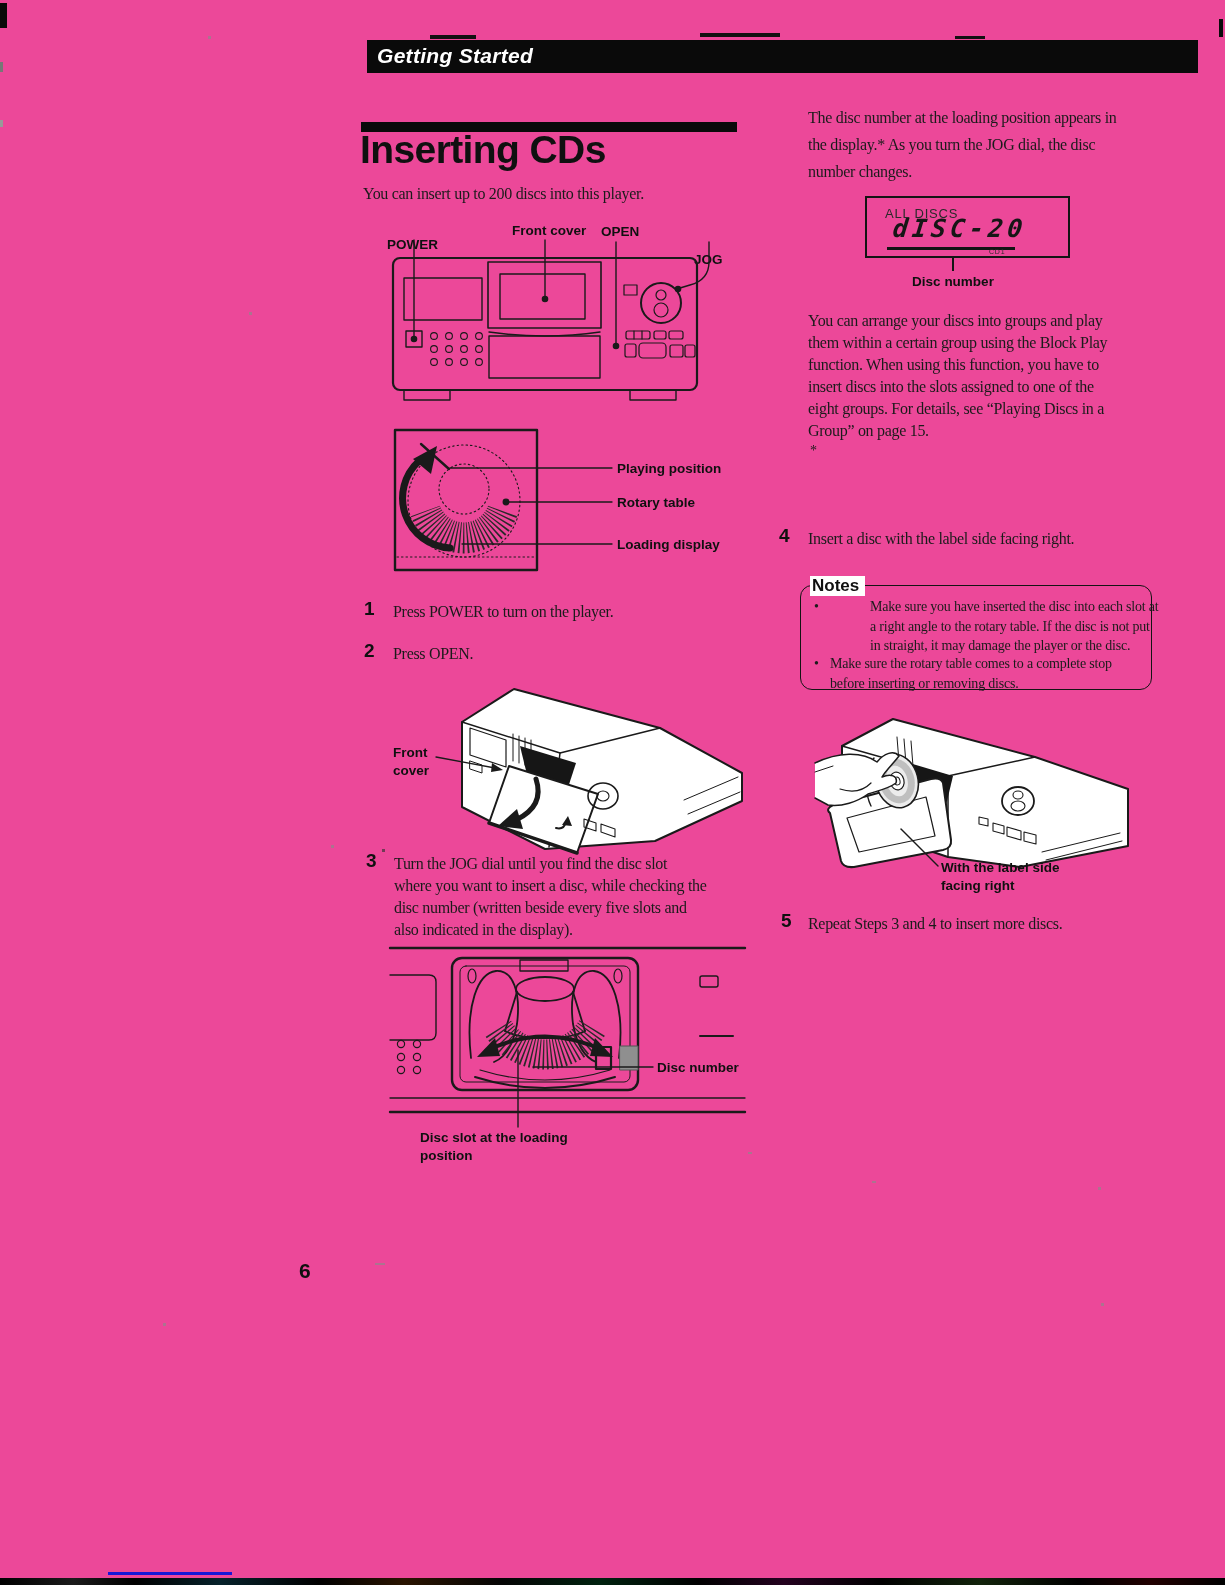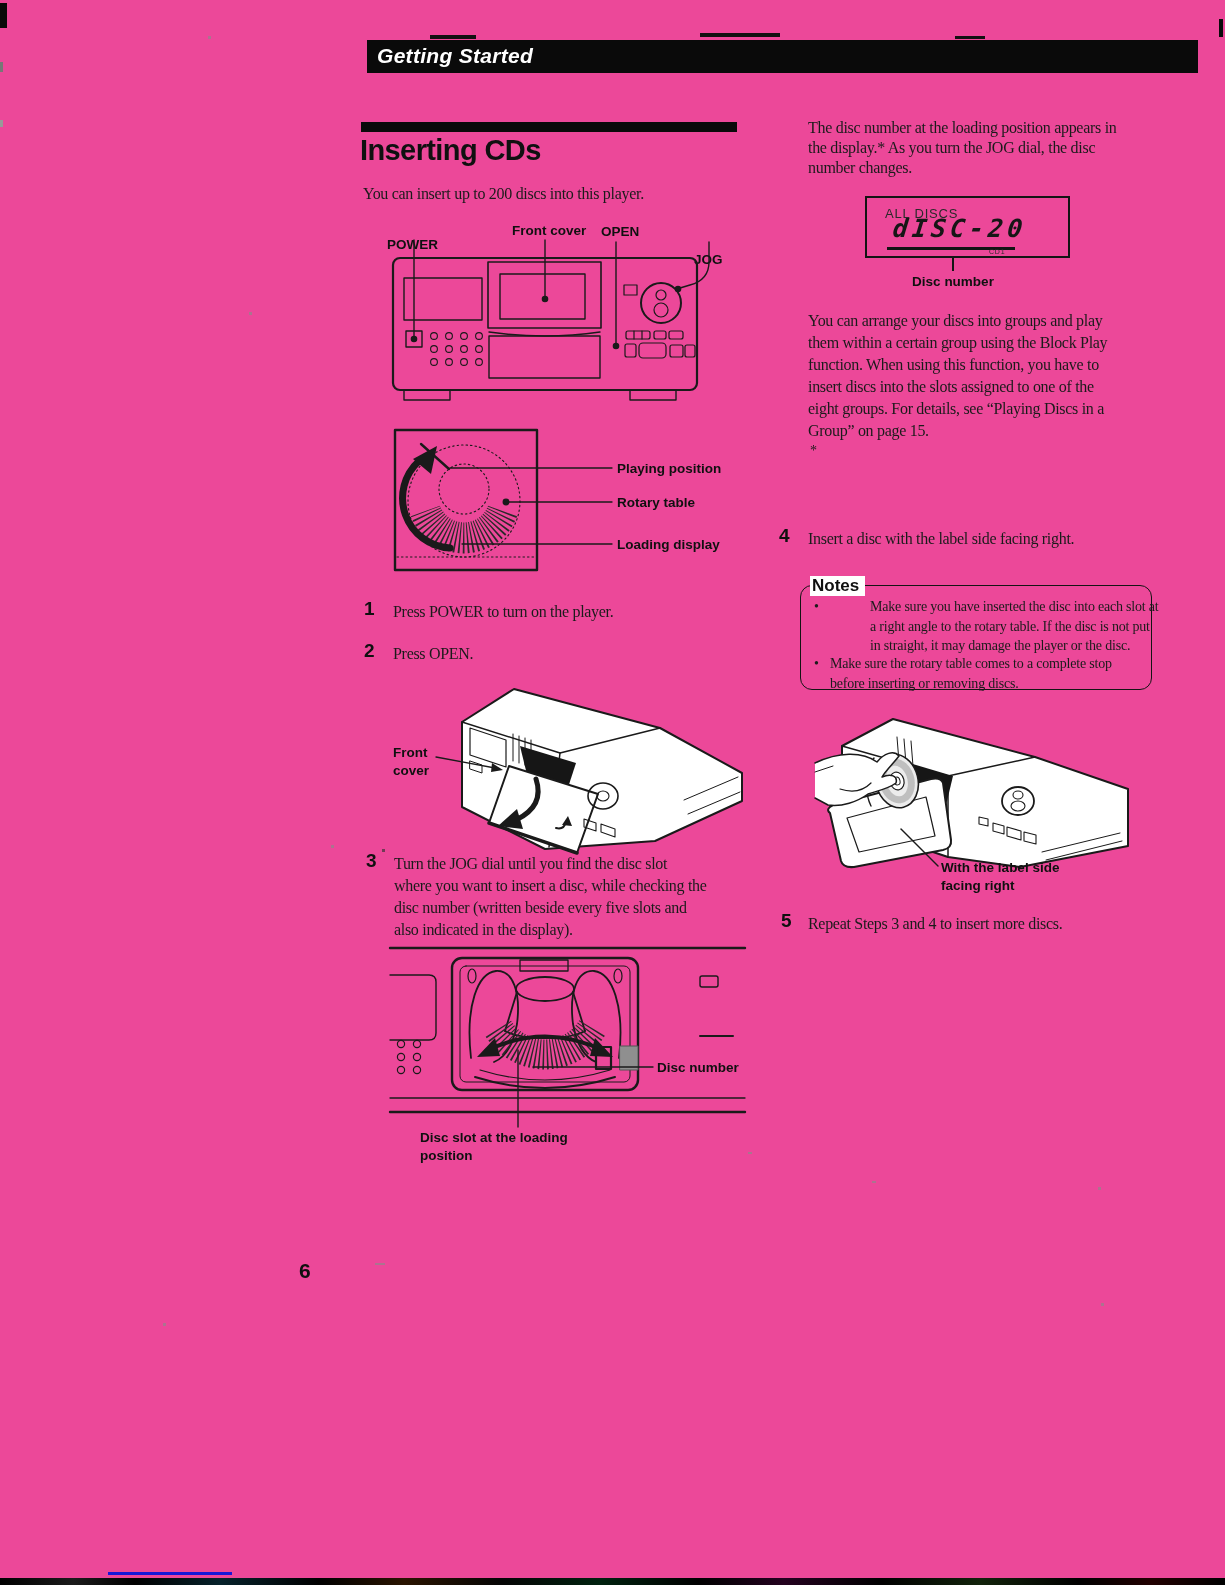--- a/index.html
+++ b/index.html
@@ -11,21 +11,21 @@
   .sansb{font-family:"Liberation Sans",sans-serif;font-weight:bold;color:#101010;}
   .lbl{font-size:13.5px;line-height:17.5px;}
   .stepnum{font-size:19px;line-height:20px;}
   .bar{background:#0a0a0a;}
   svg{position:absolute;overflow:visible;}
   svg *{vector-effect:none;}
   .ink{stroke:#1a1a1a;fill:none;stroke-linecap:round;stroke-linejoin:round;}
   .dot{position:absolute;background:#8a8a8a;opacity:.65;}
   #hdr-title{color:#ffffff;font-family:"Liberation Sans",sans-serif;font-weight:bold;font-style:italic;
              font-size:21px;letter-spacing:.3px;}
-  #sec-title{font-size:29px;letter-spacing:-0.6px;line-height:32px;}
+  #sec-title{font-size:39px;letter-spacing:-0.6px;line-height:32px;}
   #display-box{border:2px solid #141414;}
   #seg-value{font-family:"DejaVu Sans Mono",monospace;font-weight:bold;font-style:italic;
              font-size:25px;letter-spacing:4px;color:#161616;transform:skewX(-6deg);}
   .tiny{font-family:"Liberation Sans",sans-serif;font-size:13px;letter-spacing:.8px;color:#2a2a2a;}
   #notes-box{border:1.6px solid #141414;border-radius:12px;}
   #notes-title{background:#ffffff;padding:0 6px 0 2px;font-size:17px;}
   #bottom-strip{background:linear-gradient(90deg,#000 0%,#1b1b1b 6%,#000 11%,#06222b 18%,#000 26%,#2a1400 33%,#050505 41%,#00220f 49%,#000 57%,#24021f 64%,#000 72%,#12230b 80%,#000 88%,#220000 94%,#000 100%);}
 </style>
 </head>
 <body>
@@ -194,21 +194,21 @@
       <line x1="700" y1="1036" x2="733" y2="1036" stroke-width="2"></line>
       <rect x="596" y="1047" width="15" height="22" stroke-width="2.2"></rect>
       <rect x="620" y="1046" width="18" height="24" fill="#8f8f8f" stroke="#555" stroke-width="1"></rect>
       <line x1="533" y1="1067" x2="653" y2="1067" stroke-width="1.4"></line>
       <line x1="518" y1="1050" x2="518" y2="1127" stroke-width="1.4"></line>
     </g>
   </svg>
   <div class="abs sansb lbl" style="left:657px;top:1059px;">Disc number</div>
   <div class="abs sansb lbl" style="left:420px;top:1129px;">Disc slot at the loading<br>position</div>
 
-  <div class="abs ser" style="left:808px;top:118px;line-height:20px;">The disc number at the loading position appears in<br>the display.* As you turn the JOG dial, the disc<br>number changes.</div>
+  <div class="abs ser" style="left:808px;top:104px;line-height:27px;">The disc number at the loading position appears in<br>the display.* As you turn the JOG dial, the disc<br>number changes.</div>
 
   <div id="display-box" class="abs" style="left:865px;top:196px;width:201px;height:58px;">
     <span class="abs tiny" style="left:18px;top:8px;">ALL DISCS</span>
     <span id="seg-value" class="abs" style="left:26px;top:16px;">dISC-20</span>
     <div class="abs" style="left:20px;top:49px;width:128px;height:2.5px;background:#141414;"></div>
     <span class="abs tiny" style="left:122px;top:50px;font-size:7px;">CD1</span>
   </div>
   <div class="abs" style="left:952px;top:257px;width:1.6px;height:14px;background:#141414;"></div>
   <div class="abs sansb lbl" style="left:898px;top:273px;width:110px;text-align:center;">Disc number</div>
 

